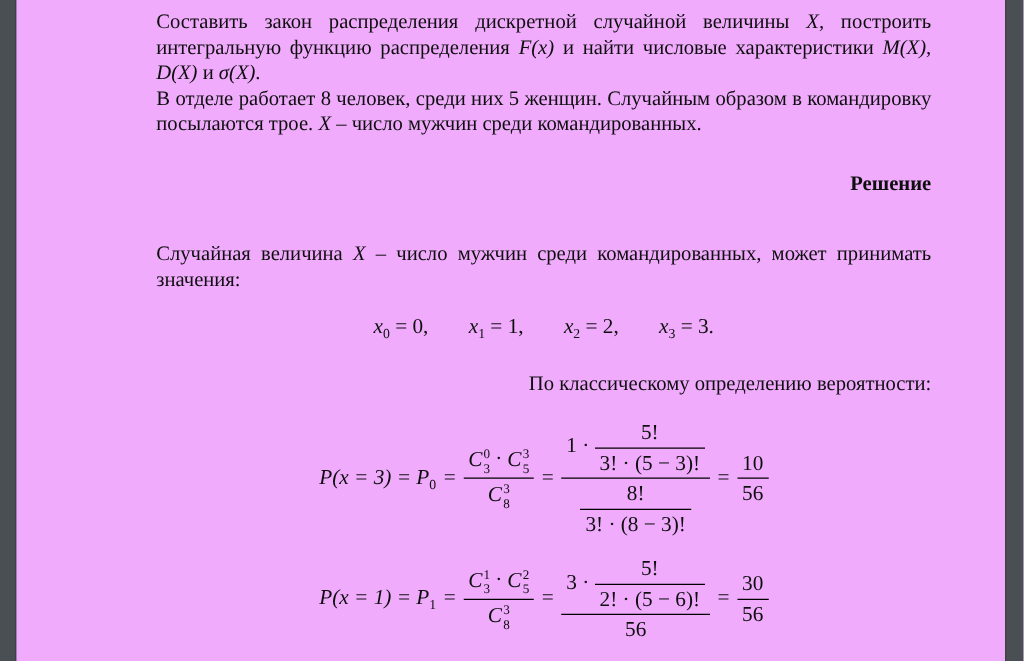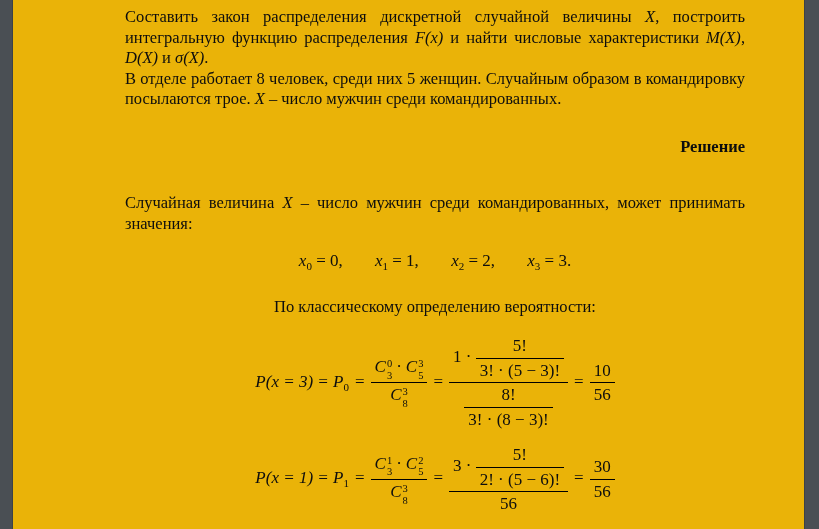--- a/index.html
+++ b/index.html
@@ -28,21 +28,21 @@
     width: 620px;
     padding-top: 7px;
     font-size: 16.5px;
     line-height: 20.5px;
   }
   .para { margin: 0; text-align: justify; }
   .p2 { }
   .heading { margin-top: 27px; font-weight: bold; text-align: right; }
   .p3 { margin-top: 36px; }
   .values-line { margin-top: 17px; text-align: center; font-size: 17px; }
-  .p4 { margin-top: 25px; text-align: center; }
+  .p4 { margin-top: 25px; text-align: right; }
 
   i, .mi { font-style: italic; }
   .values-line sub, .msub {
     font-size: 11px;
     font-style: normal;
     line-height: 0;
   }
   .val-group { margin-left: 28px; white-space: nowrap; }
   .val-group:first-child { margin-left: 0; }
 
@@ -82,21 +82,21 @@
     line-height: 1.1;
     font-style: normal;
     margin-left: 1px;
     position: relative;
     top: 1px;
   }
 </style>
 </head>
 <body>
 
-<div class="page" style="background: #eab308; color: rgb(14, 14, 14);">
+<div class="page" style="background: #f0abfc; color: rgb(14, 14, 14);">
   <div class="edge-bar left" style="background: rgb(74, 79, 84);"></div>
   <div class="edge-bar right" style="background: rgb(74, 79, 84);"></div>
 
   <div class="content">
 
     <p class="para p1"><span>Составить закон распределения дискретной случайной величины </span><i>X</i><span>, построить интегральную функцию распределения </span><i>F(x)</i><span> и найти числовые характеристики </span><i>M(X)</i><span>, </span><i>D(X)</i><span> и </span><i>σ(X)</i><span>.</span></p>
 
     <p class="para p2"><span>В отделе работает 8 человек, среди них 5 женщин. Случайным образом в командировку посылаются трое. </span><i>X</i><span> – число мужчин среди командированных.</span></p>
 
     <p class="para heading">Решение</p>

